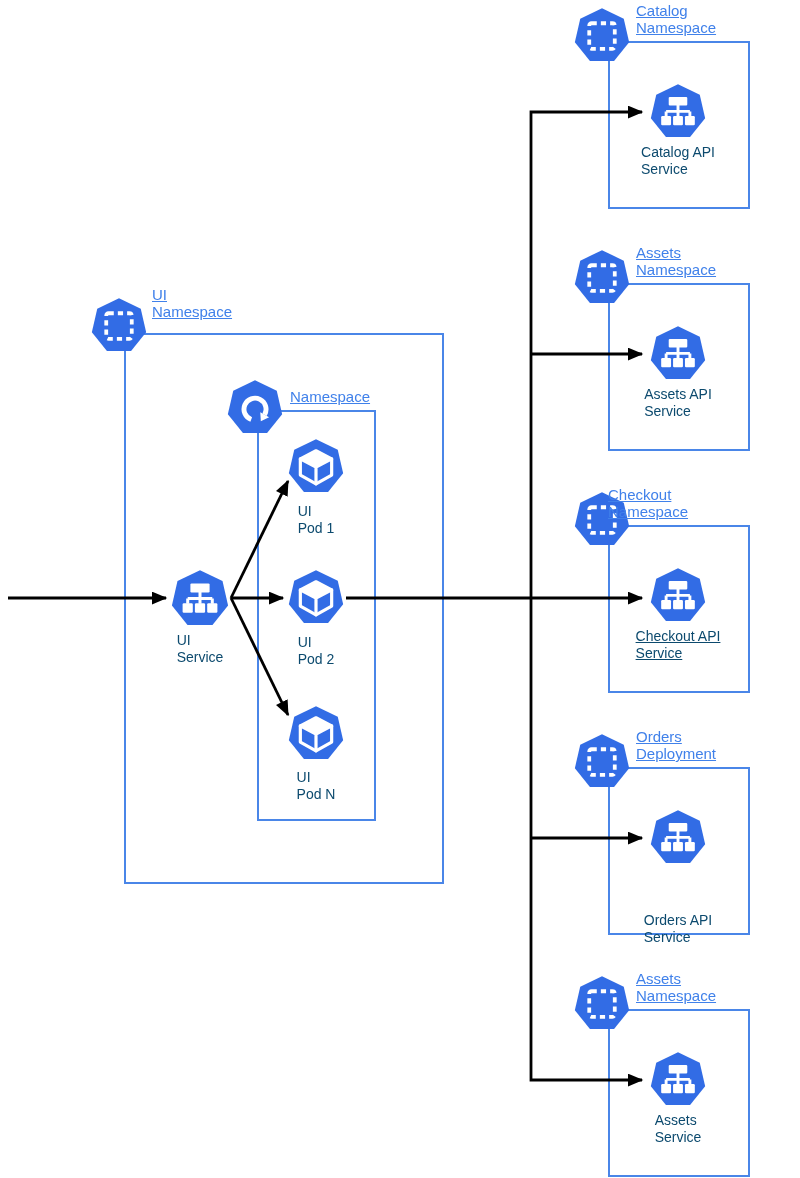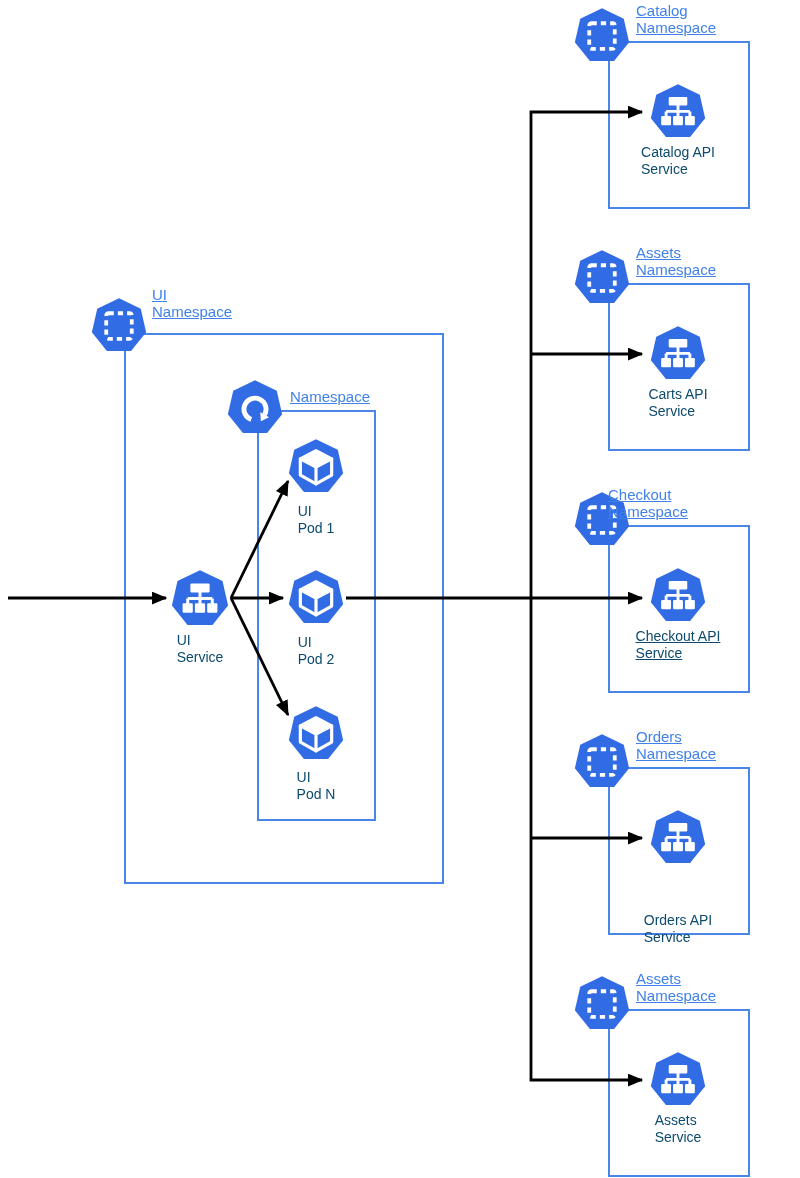--- a/index.html
+++ b/index.html
@@ -127,27 +127,27 @@
   <div class="lbl lbl-black" style="left:316px; top:769px;">UI
 Pod N</div>
 
   <div class="lbl lbl-blue" style="left:636px; top:2px;">Catalog
 Namespace</div>
   <div class="lbl lbl-blue" style="left:636px; top:244px;">Assets
 Namespace</div>
   <div class="lbl lbl-blue" style="left:608px; top:486px;">Checkout
 Namespace</div>
   <div class="lbl lbl-blue" style="left:636px; top:728px;">Orders
-Namespace</div>
+Deployment</div>
   <div class="lbl lbl-blue" style="left:636px; top:970px;">Assets
 Namespace</div>
 
   <div class="lbl lbl-black" style="left:678px; top:144px;">Catalog API
 Service</div>
-  <div class="lbl lbl-black" style="left:678px; top:386px;">Carts API
+  <div class="lbl lbl-black" style="left:678px; top:386px;">Assets API
 Service</div>
   <div class="lbl lbl-black" style="left:678px; top:628px;text-decoration:underline;">Checkout API
 Service</div>
   <div class="lbl lbl-black" style="left:678px; top:912px;">Orders API
 Service</div>
   <div class="lbl lbl-black" style="left:678px; top:1112px;">Assets
 Service</div>
 
 </div>
 

